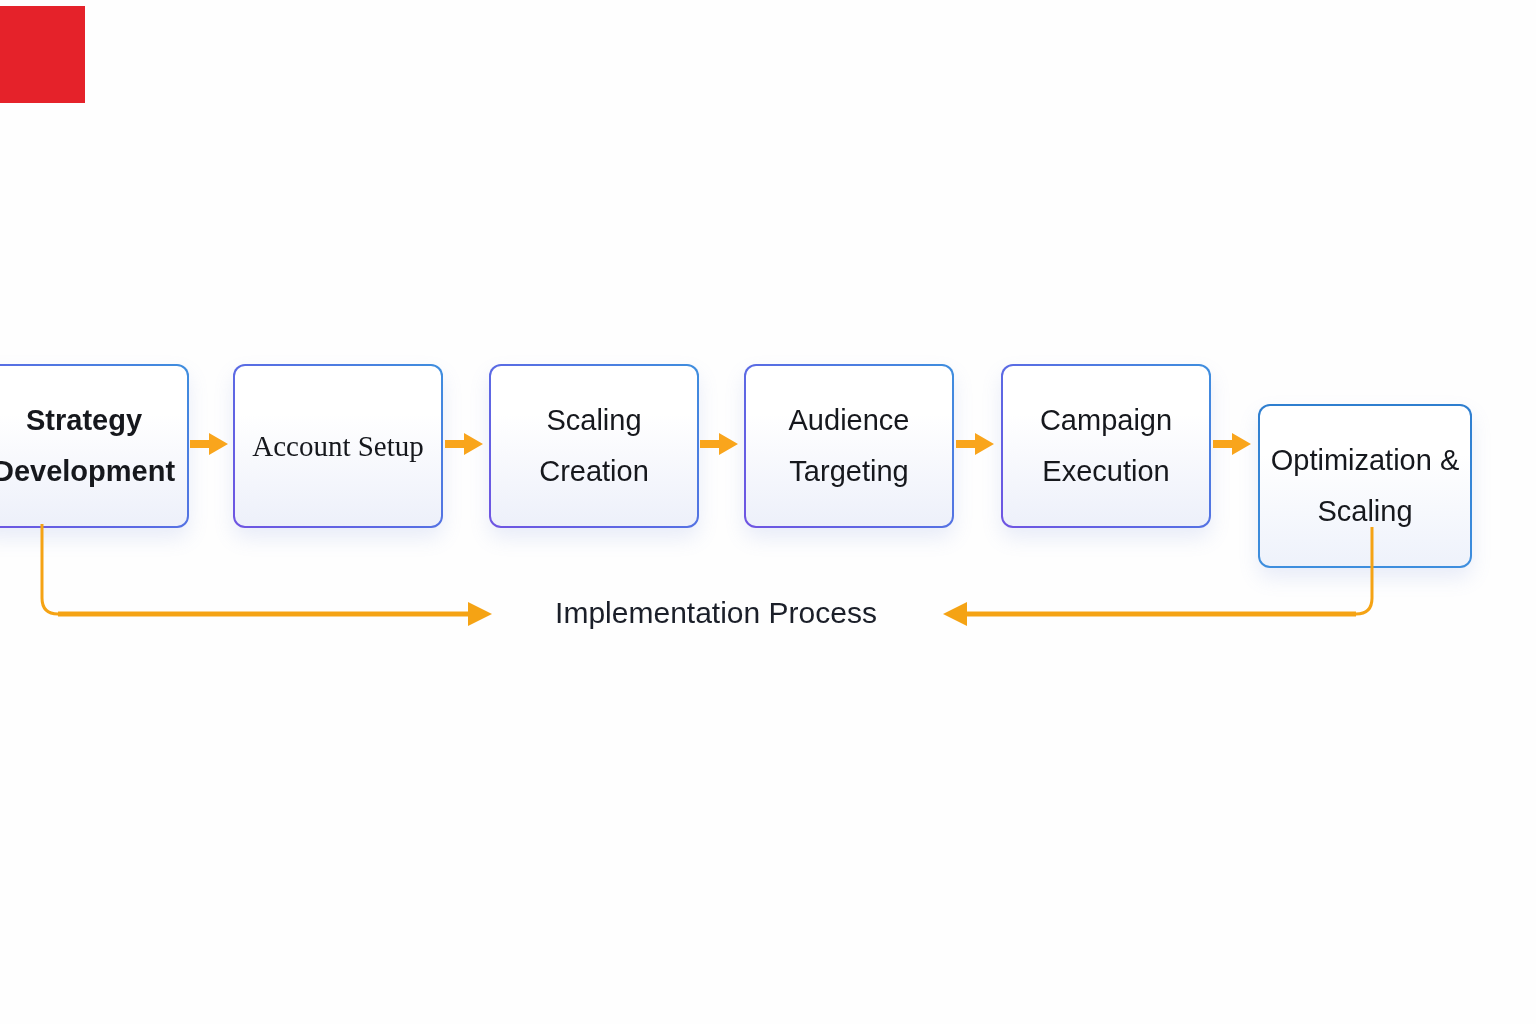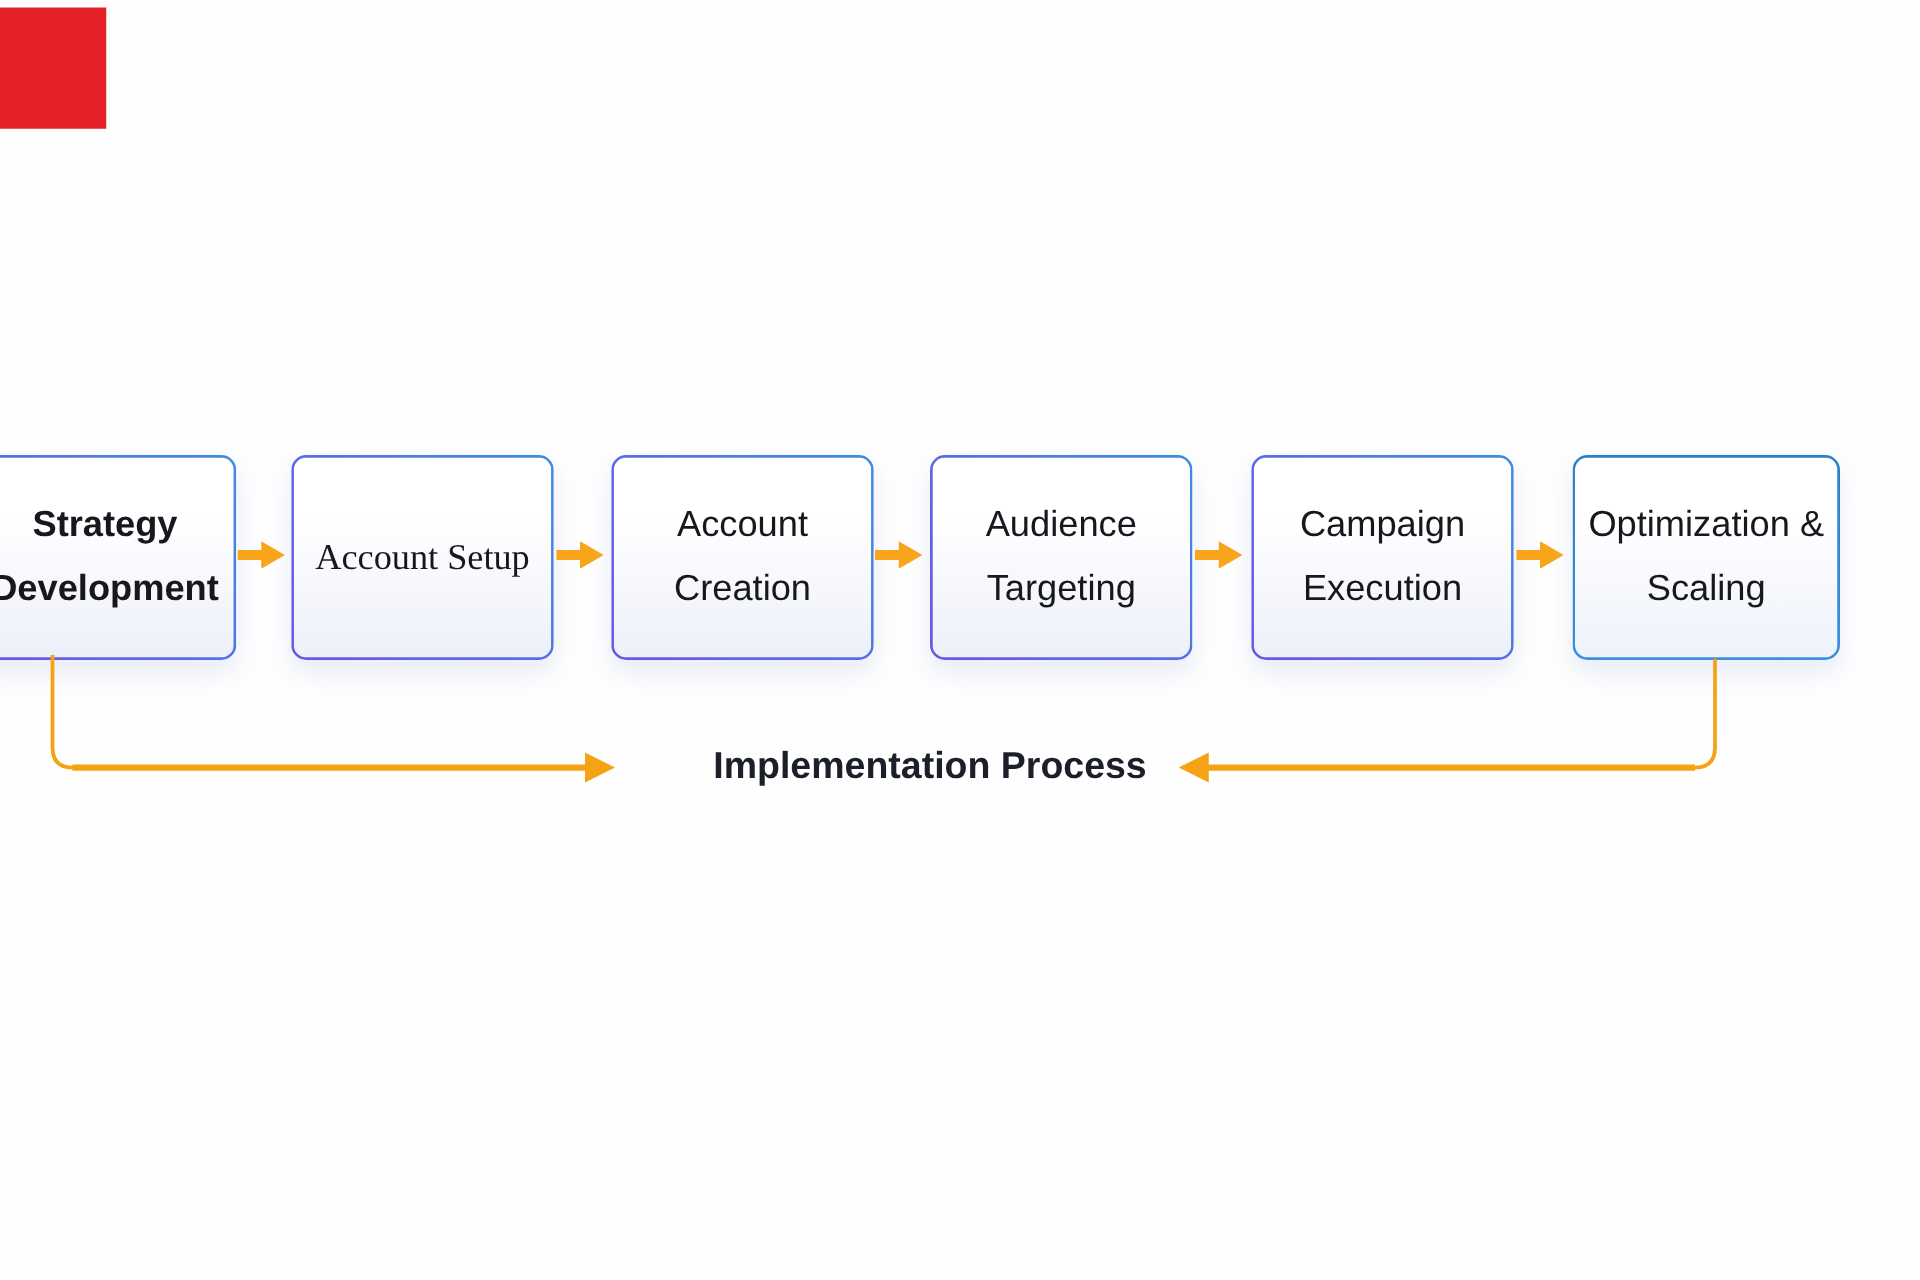--- a/index.html
+++ b/index.html
@@ -32,52 +32,52 @@
   .stage--first{left:-21px;font-weight:600;}
   .stage--2{left:233px;font-family:Liberation Serif, serif;}
   .stage--3{left:489px;}
   .stage--4{left:744px;}
   .stage--5{left:1001px;text-align:center;}
   .stage--last{
     left:1258px;width:210px;
     background:
       linear-gradient(180deg,#ffffff 30%,#eef2fb 100%) padding-box,
       linear-gradient(180deg,#2e7ecf 0%,#3e8ede 100%) border-box;
+    margin-top: 40px;
   }
   .stage-label{display:block;width:100%;}
 
   
   .flow-arrow{position:absolute;top:433px;width:38px;height:22px;}
 
   
   .loop-svg{position:absolute;left:0;top:0;width:1536px;height:1024px;}
 
   .loop-label{
     position:absolute;left:716px;top:613px;
     transform:translate(-50%,-50%);
-    font-size:30px;font-weight:700;color:#1b1f29;
+    font-size:30px;font-weight:400;color:#1b1f29;
     white-space:nowrap;
-    margin-left:28px;
   }
 </style>
 </head>
 <body>
 
 <div class="canvas">
 
   <div class="red-marker"></div>
 
   <div class="stage stage--first">
     <span class="stage-label">Strategy Development</span>
   </div>
   <div class="stage stage--2">
     <span class="stage-label">Account Setup</span>
   </div>
   <div class="stage stage--3">
-    <span class="stage-label">Account Creation</span>
+    <span class="stage-label">Scaling Creation</span>
   </div>
   <div class="stage stage--4">
     <span class="stage-label">Audience Targeting</span>
   </div>
   <div class="stage stage--5">
     <span class="stage-label">Campaign Execution</span>
   </div>
   <div class="stage stage--last">
     <span class="stage-label">Optimization &amp; Scaling</span>
   </div>

